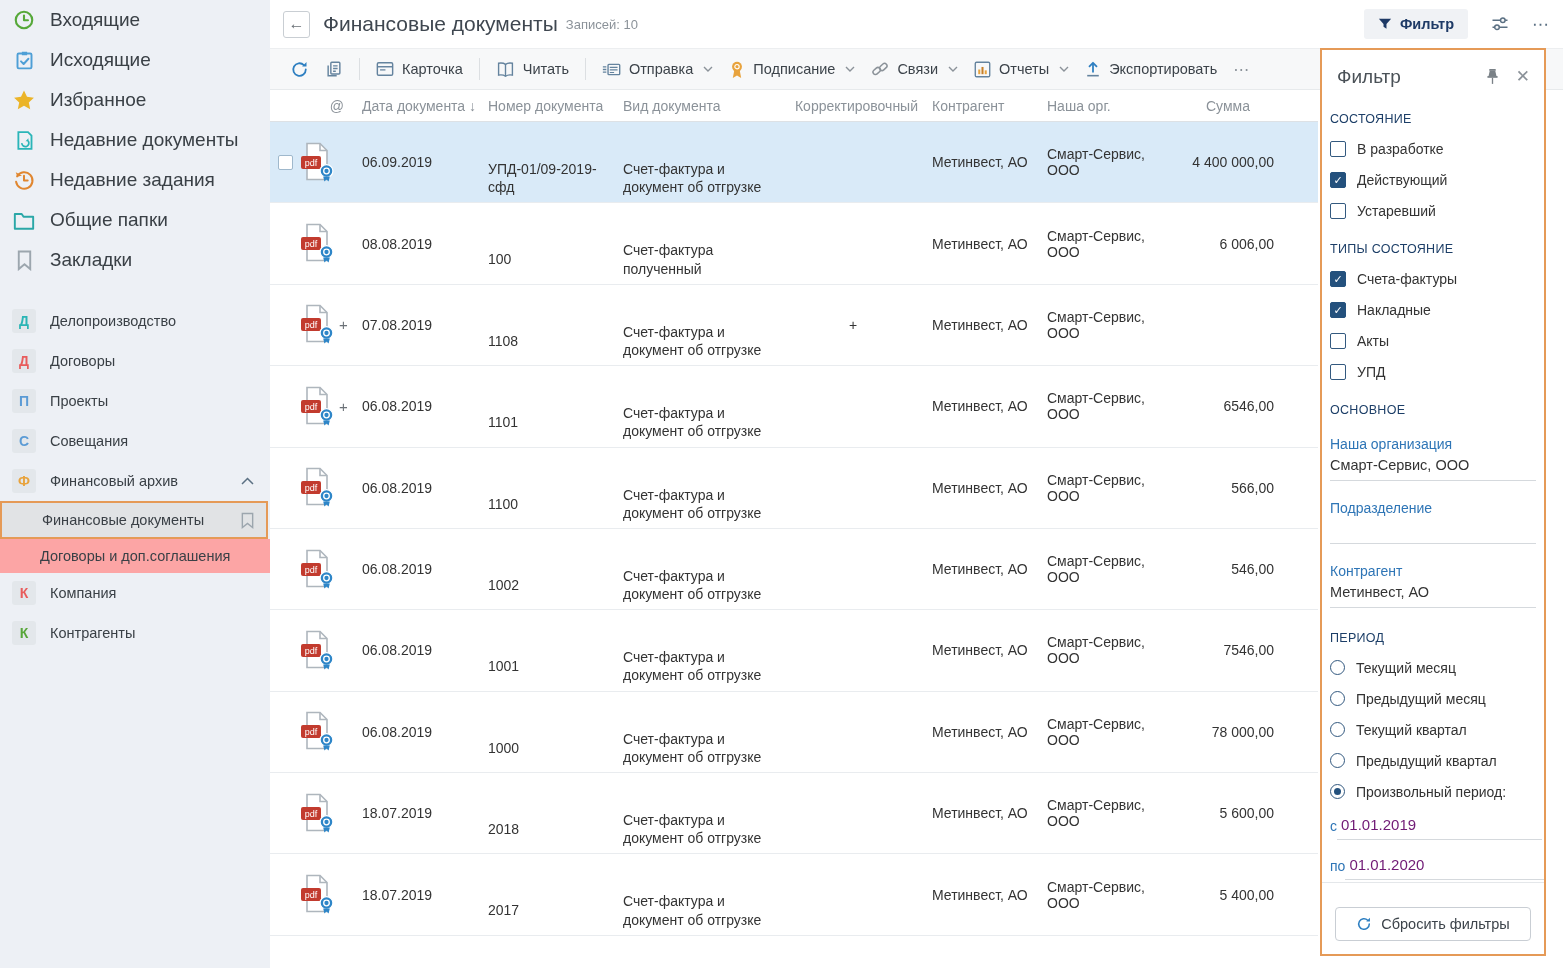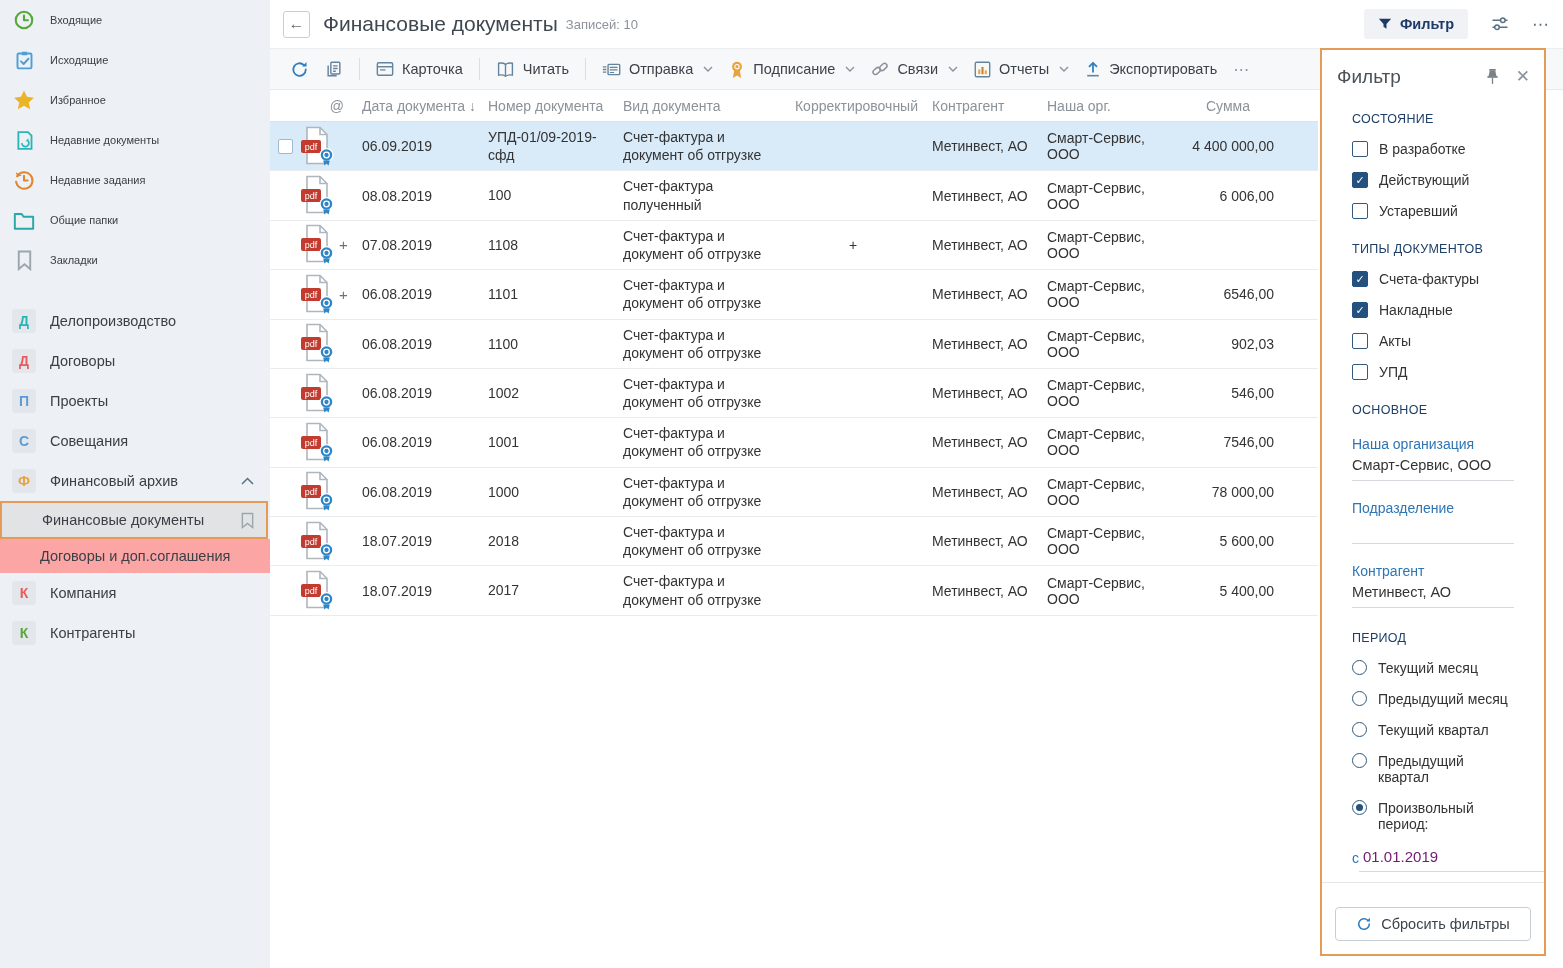--- a/index.html
+++ b/index.html
@@ -4,21 +4,21 @@
 <style>
   * { margin:0; padding:0; box-sizing:border-box; }
   html,body { width:1563px; height:968px; overflow:hidden; }
   body { font-family:"Liberation Sans", sans-serif; background:#fff; color:#3a4046; position:relative; font-size:14px; }
   svg { display:block; }
 
   
   .sidebar { position:absolute; left:0; top:0; width:270px; height:100%; background:#EDF0F5; }
   .side-item { height:40px; display:flex; align-items:center; padding-left:12px; cursor:pointer; }
   .si-icon { width:24px; height:24px; display:flex; align-items:center; justify-content:center; flex:0 0 24px; }
-  .si-label { margin-left:14px; font-size:11px; color:#3A4046; }
+  .si-label { margin-left:14px; font-size:19px; color:#3A4046; }
   .modules { margin-top:21px; }
   .mod-badge { width:24px; height:24px; flex:0 0 24px; background:#E3E7EB; border-radius:3px; display:flex; align-items:center; justify-content:center; font-weight:bold; font-size:14px; }
   .mod-label { margin-left:14px; font-size:14.5px; color:#3A4046; }
   .mod-chevron { margin-left:auto; margin-right:16px; }
   .t-teal { color:#2AB5B5; } .t-red { color:#E85C5C; } .t-blue { color:#5B9BD5; } .t-gold { color:#E8A33D; } .t-green { color:#57A639; }
   .side-child { height:34px; display:flex; align-items:center; padding-left:40px; font-size:14.5px; color:#3A4046; background:#fca5a5; cursor:pointer; }
   .side-child.selected { height:38px; background:#E1E3E5; border:2px solid #E59A57; width:268px; }
   .child-bookmark { margin-left:36px; }
 
   
@@ -44,32 +44,32 @@
   .thead { height:31px; border-bottom:1px solid #DDE1E5; font-size:14px; color:#8B9299; }
   .h-at { text-align:right; padding-right:18px; }
   .h-corr { text-align:right; }
   .h-sum { text-align:right; padding-right:28px; }
   .trow { min-height:48px; border-bottom:1px solid #E9ECEF; font-size:14px; color:#333; cursor:pointer; }
   .trow.selected { background:#D9EAF8; }
   .c-check { display:flex; justify-content:center; }
   .checkbox { width:15px; height:15px; border:1px solid #9FB8CC; background:#fff; border-radius:2px; }
   .c-icon { display:flex; align-items:center; }
   .expander { color:#6B7177; font-size:15px; margin-left:5px; width:12px; }
-  .c-type { line-height:1.3; padding:6px 8px 6px 0; }
+  .c-type { line-height:1.3; padding:6px 8px 6px 0;margin-top:32px; }
   .c-corr { text-align:center; color:#333; }
   .c-contractor, .c-ourorg { padding-left:14px; }
   .c-sum { text-align:right; padding-right:4px; }
 
   
   .filter-panel { position:absolute; top:48px; right:17px; bottom:12px; width:226px; background:#fff; border:2px solid #E59A57; display:flex; flex-direction:column; z-index:5; }
   .fp-head { display:flex; align-items:center; padding:14px 12px 0 15px; }
   .fp-title { font-size:19px; color:#4A5157; flex:1; }
   .fp-pin { background:none; border:none; cursor:pointer; padding:2px; }
   .fp-close { background:none; border:none; cursor:pointer; color:#8B9299; font-size:17px; margin-left:12px; padding:2px; }
-  .fp-body { flex:1; padding:0 30px; overflow:hidden; }
+  .fp-body { flex:1; padding:0 8px; overflow:hidden; }
   .fp-section-title { font-size:12.5px; color:#1C3E67; margin-top:23px; letter-spacing:.3px; }
   .opt-row { display:flex; align-items:flex-start; gap:11px; margin-top:15px; font-size:14px; color:#333; cursor:pointer; }
   .cb { width:16px; height:16px; border:1px solid #33597F; border-radius:2px; background:#fff; flex:0 0 16px; display:flex; align-items:center; justify-content:center; }
   .cb.checked { background:#24517D; border-color:#24517D; color:#fff; font-size:11px; }
   .radio { width:15px; height:15px; border:1px solid #33597F; border-radius:50%; background:#fff; flex:0 0 15px; position:relative; }
   .radio.selected::after { content:""; position:absolute; left:3px; top:3px; width:7px; height:7px; border-radius:50%; background:#24517D; }
   .f-label { color:#2E75B6; font-size:14px; margin-top:19px; cursor:pointer; }
   .f-value { font-size:14.5px; color:#333; padding:5px 0 7px; border-bottom:1px solid #D5D9DD; min-height:28px; }
   .date-row { display:flex; align-items:flex-end; margin-top:14px; }
   .date-label { color:#2E75B6; font-size:14px; width:24px; padding-bottom:6px; }
@@ -462,21 +462,21 @@
             </svg>
           </span>
           <span class="expander"></span>
         </div>
       <div>06.08.2019</div>
       <div class="c-type">1100</div>
       <div class="c-type">Счет-фактура и документ об отгрузке</div>
       <div class="c-corr"></div>
       <div class="c-contractor">Метинвест, АО</div>
       <div class="c-ourorg">Смарт-Сервис, ООО</div>
-      <div class="c-sum">902,03</div>
+      <div class="c-sum">566,00</div>
       <div></div>
     </div>
 
     <div class="trow">
       <div class="c-check"></div>
       <div class="c-icon">
           <span>
             <svg width="34" height="41" viewBox="0 0 34 41">
               <path d="M7 1.5h13l7 7V37.5H7z" fill="#fff" stroke="#AEB6BD" stroke-width="1.6"></path>
               <path d="M20 1.5v7h7" fill="none" stroke="#AEB6BD" stroke-width="1.6"></path>
@@ -629,21 +629,21 @@
     </label>
     <label class="opt-row">
       <span class="cb checked">✓</span>
       <span>Действующий</span>
     </label>
     <label class="opt-row">
       <span class="cb"></span>
       <span>Устаревший</span>
     </label>
 
-    <div class="fp-section-title">ТИПЫ ДОКУМЕНТОВ</div>
+    <div class="fp-section-title">ТИПЫ СОСТОЯНИЕ</div>
     <label class="opt-row">
       <span class="cb checked">✓</span>
       <span>Счета-фактуры</span>
     </label>
     <label class="opt-row">
       <span class="cb checked">✓</span>
       <span>Накладные</span>
     </label>
     <label class="opt-row">
       <span class="cb"></span>

